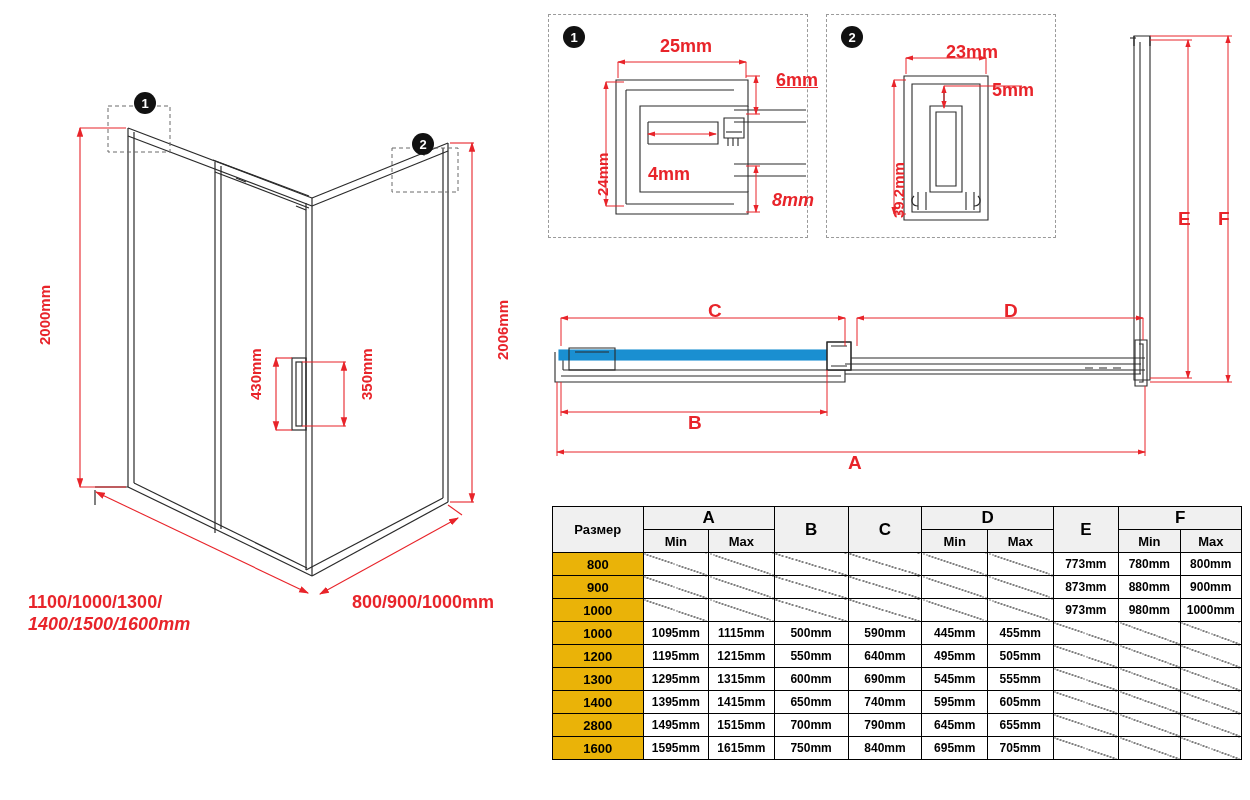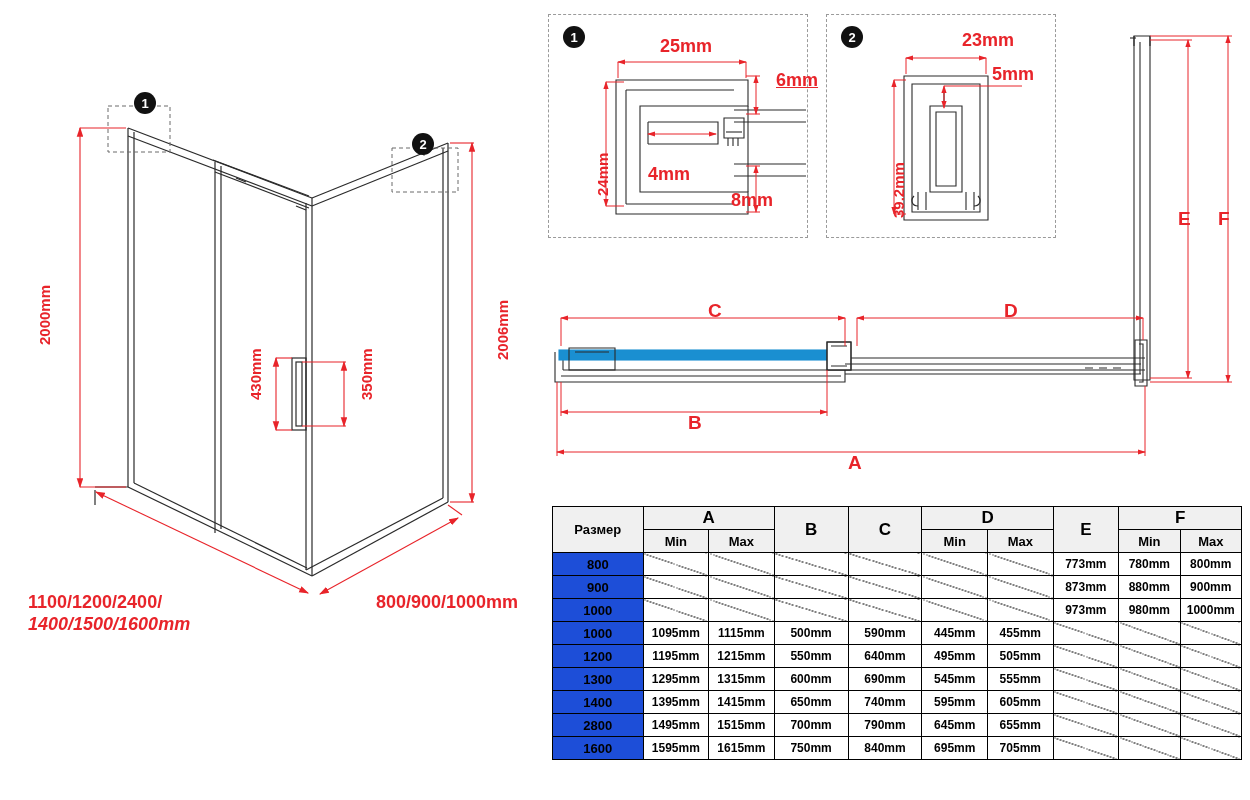--- a/index.html
+++ b/index.html
@@ -17,21 +17,21 @@
     font-size:12px;font-weight:bold;color:#000;
     background:#fff;
   }
   table.spec td,table.spec th{
     border:1px solid #000;text-align:center;vertical-align:middle;
     padding:0;height:22px;font-weight:bold;
   }
   table.spec th{background:#f0f0f0;}
   .hdr-big{font-size:17px;}
   .hdr-mid{font-size:13px;}
-  .sizecell{font-size:13px;background:#1d4ed8;width:86px;}
+  .sizecell{font-size:13px;background:#eab308;width:86px;}
   .hatch{background:
      linear-gradient(to top right, transparent 49.3%, #000 49.3%, #000 50.7%, transparent 50.7%);
   }
   .detailbox{position:absolute;border:1px dashed #9a9a9a;background:#fff;}
   .circnum{
     position:absolute;width:22px;height:22px;border-radius:50%;
     background:#111;color:#fff;font-size:13px;font-weight:bold;
     display:flex;align-items:center;justify-content:center;
   }
 </style>
@@ -118,23 +118,23 @@
 </svg>
 
 <div class="circnum" style="left:134px;top:92px;">1</div>
 <div class="circnum" style="left:412px;top:133px;">2</div>
 
 <div class="vtext" style="left:36px;top:345px;transform:rotate(-90deg);">2000mm</div>
 <div class="vtext" style="left:494px;top:360px;transform:rotate(-90deg);">2006mm</div>
 <div class="vtext" style="left:247px;top:400px;transform:rotate(-90deg);">430mm</div>
 <div class="vtext" style="left:358px;top:400px;transform:rotate(-90deg);">350mm</div>
 
-<div class="dimtext" style="left:28px;top:592px;">1100/1200/2400/</div>
+<div class="dimtext" style="left:28px;top:592px;">1100/1000/1300/</div>
 <div class="dimtext" style="left:28px;top:614px;font-style:italic;">1400/1500/1600mm</div>
-<div class="dimtext" style="left:376px;top:592px;">800/900/1000mm</div>
+<div class="dimtext" style="left:352px;top:592px;">800/900/1000mm</div>
 
 <div class="detailbox" style="left:548px;top:14px;width:258px;height:222px;"></div>
 <div class="circnum" style="left:563px;top:26px;">1</div>
 
 <svg width="270" height="230" style="left:548px;top:14px;">
   <defs>
     <marker id="ar2" markerWidth="8" markerHeight="8" refX="7" refY="2.6" orient="auto">
       <path d="M0,0 L8,2.6 L0,5.2 z" fill="#e8242a"></path>
     </marker>
     <marker id="ar2s" markerWidth="8" markerHeight="8" refX="1" refY="2.6" orient="auto">
@@ -173,21 +173,21 @@
     <path d="M58,68 L76,68"></path>
     <path d="M58,192 L76,192"></path>
     <path d="M100,120 L168,120" marker-start="url(#ar2s)" marker-end="url(#ar2)"></path>
   </g>
 </svg>
 
 <div class="dimtext" style="left:660px;top:36px;">25mm</div>
 <div class="dimtext" style="left:776px;top:70px;text-decoration:underline;">6mm</div>
 <div class="vtext" style="left:594px;top:196px;transform:rotate(-90deg);">24mm</div>
 <div class="dimtext" style="left:640px;top:164px;margin-left:8px;">4mm</div>
-<div class="dimtext" style="left:731px;top:190px;">8mm</div>
+<div class="dimtext" style="left:772px;top:190px;font-style:italic;">8mm</div>
 
 <div class="detailbox" style="left:826px;top:14px;width:228px;height:222px;"></div>
 <div class="circnum" style="left:841px;top:26px;">2</div>
 
 <svg width="240" height="230" style="left:826px;top:14px;">
   <g stroke="#2b2b2b" fill="none" stroke-width="1.1">
     <path d="M78,62 L162,62 L162,206 L78,206 Z"></path>
     <path d="M86,70 L154,70 L154,198 L86,198 Z"></path>
     <path d="M104,92 L136,92 L136,178 L104,178 Z"></path>
     <path d="M110,98 L130,98 L130,172 L110,172 Z"></path>
@@ -203,22 +203,22 @@
     <path d="M80,44 L80,60"></path>
     <path d="M160,44 L160,60"></path>
     <path d="M118,72 L118,94" marker-start="url(#ar2s)" marker-end="url(#ar2)"></path>
     <path d="M118,72 L196,72"></path>
     <path d="M68,66 L68,200" marker-start="url(#ar2s)" marker-end="url(#ar2)"></path>
     <path d="M68,66 L80,66"></path>
     <path d="M68,200 L80,200"></path>
   </g>
 </svg>
 
-<div class="dimtext" style="left:946px;top:30px;margin-left:16px;">23mm</div>
-<div class="dimtext" style="left:992px;top:64px;">5mm</div>
+<div class="dimtext" style="left:946px;top:42px;">23mm</div>
+<div class="dimtext" style="left:992px;top:80px;">5mm</div>
 <div class="vtext" style="left:890px;top:218px;transform:rotate(-90deg);">39.2mm</div>
 
 <svg width="140" height="400" style="left:1120px;top:20px;">
   <g stroke="#2b2b2b" fill="none" stroke-width="1.1">
     <path d="M14,16 L30,16 L30,360 L14,360 Z"></path>
     <path d="M20,22 L20,354"></path>
     <path d="M14,16 L14,26 M30,16 L30,26"></path>
     <path d="M10,18 L16,18"></path>
   </g>
   <g stroke="#e8242a" stroke-width="1" fill="none">

